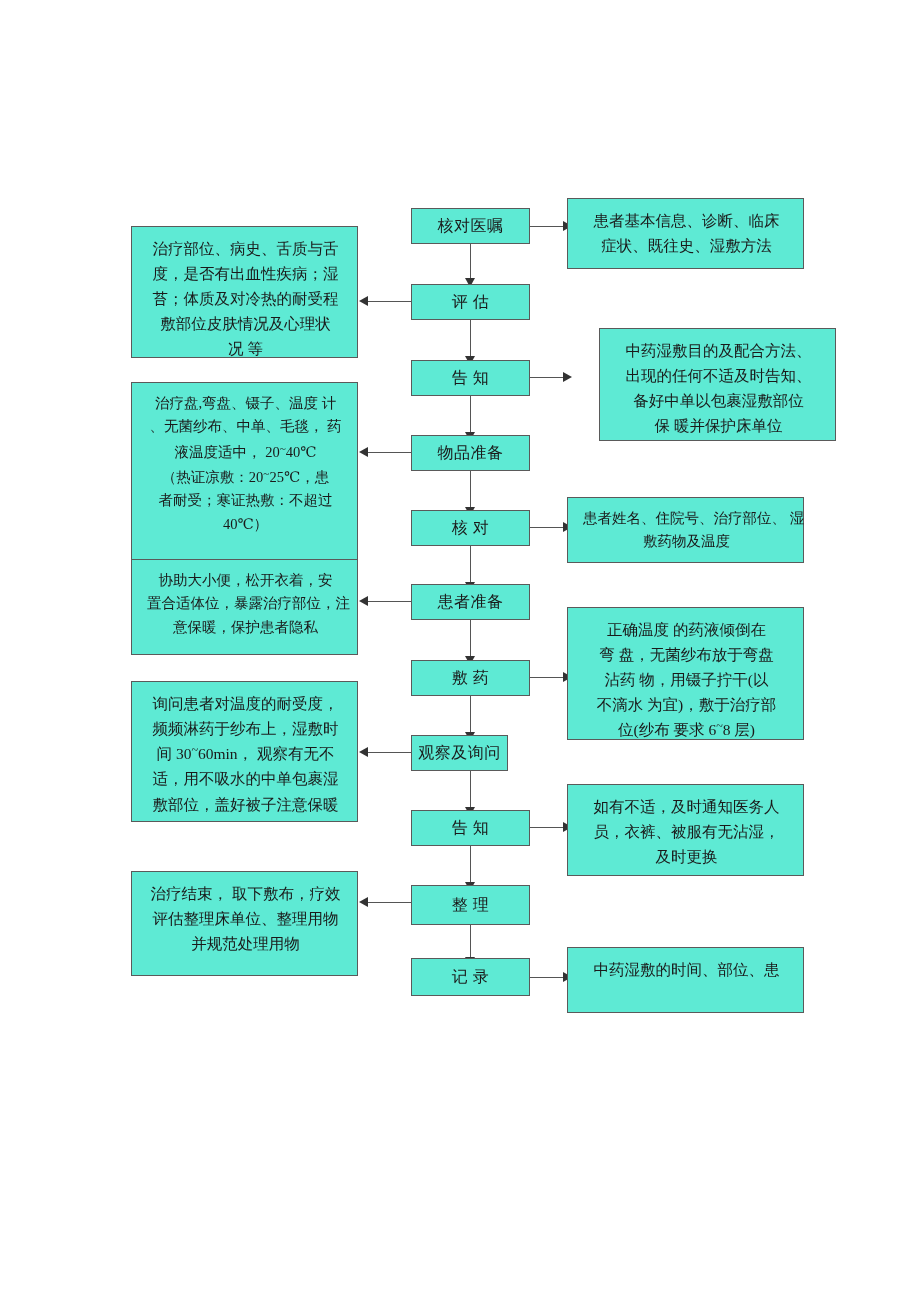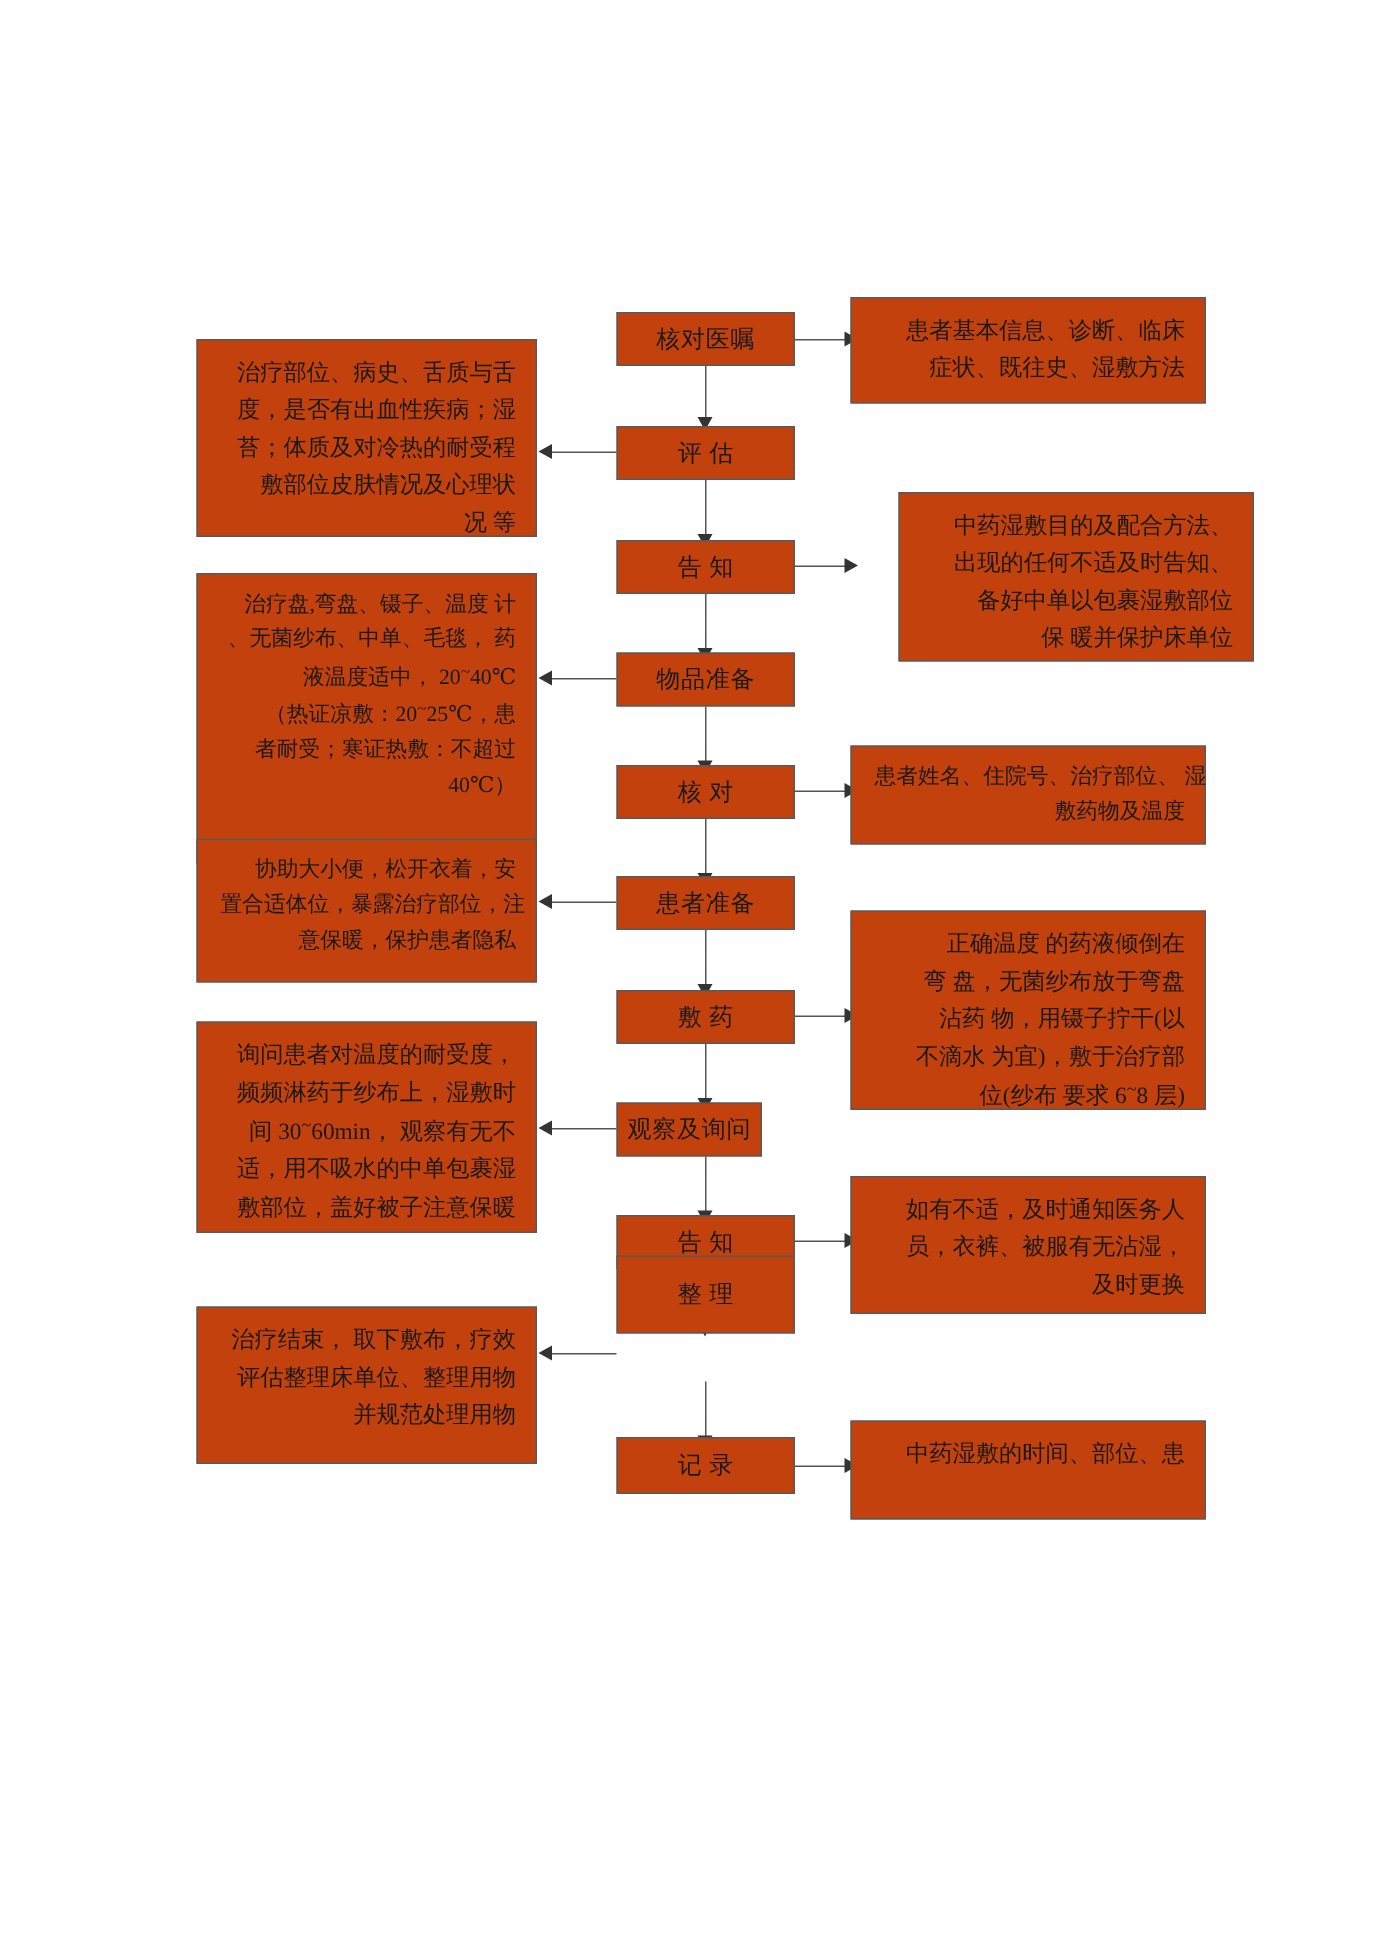--- a/index.html
+++ b/index.html
@@ -21,35 +21,35 @@
     width: 920px;
     height: 1301px;
     background: #ffffff;
   }
 
   
   .box {
     position: absolute;
     box-sizing: border-box;
     border: 1.4px solid #5a5a5a;
-    background: #c2410c;
+    background: #5eead4;
   }
   .node {
     display: flex;
     align-items: center;
     justify-content: center;
     font-size: 16px;
     letter-spacing: 0.5px;
     white-space: nowrap;
   }
   .note {
     padding: 9px 13px 9px 15px;
     font-size: 15.5px;
     line-height: 1.62;
-    text-align: right;
+    text-align: center;
   }
   .note .ln { display: block; white-space: nowrap; }
 
   .sup { font-size: 0.78em; vertical-align: 0.42em; letter-spacing: 0; }
 
   
   .vline {
     position: absolute;
     width: 0;
     border-left: 1.5px solid #555;
@@ -178,21 +178,21 @@
   </div>
 
   <div class="box node" style="left:411px; top:735px; width:97px; height:36px;">
     <span>观察及询问</span>
   </div>
 
   <div class="box node" style="left:411px; top:810px; width:119px; height:36px;">
     <span>告  知</span>
   </div>
 
-  <div class="box node" style="left:411px; top:837px; width:119px; height:52px;">
+  <div class="box node" style="left:411px; top:885px; width:119px; height:40px;">
     <span>整  理</span>
   </div>
 
   <div class="box node" style="left:411px; top:958px; width:119px; height:38px;">
     <span>记  录</span>
   </div>
 
   <div class="box note" style="left:567px; top:198px; width:237px; height:71px;">
     <span class="ln">患者基本信息、诊断、临床</span>
     <span class="ln">症状、既往史、湿敷方法</span>

